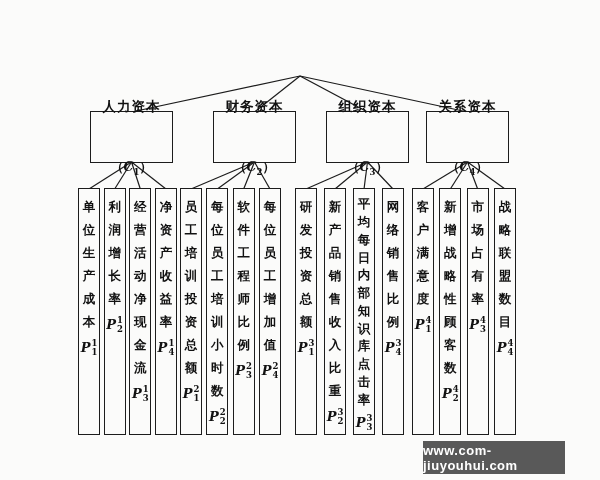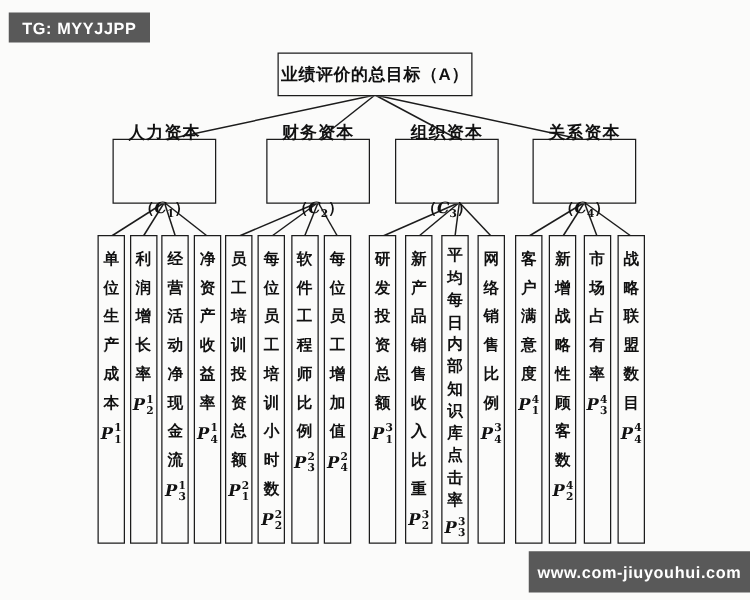--- a/index.html
+++ b/index.html
@@ -16,21 +16,21 @@
   }
   #connectors{
     position:absolute;left:0;top:0;width:600px;height:480px;z-index:1;
   }
   .wm{
     position:absolute;background:var(--wm-bg);color:var(--wm-text);
     font-weight:bold;display:flex;align-items:center;justify-content:center;
     z-index:5;letter-spacing:.5px;
   }
   #wm-tl{left:7px;top:10px;width:113px;height:24px;font-size:13px;}
-  #wm-br{left:423px;top:441px;width:177px;height:33px;font-size:13px;}
+  #wm-br{left:423px;top:441px;width:142px;height:33px;font-size:13px;}
   .node{
     position:absolute;border:1.6px solid var(--line);background:var(--bg);
     z-index:2;display:flex;flex-direction:column;align-items:center;justify-content:center;
     color:#111;
   }
   #root-box{
     left:222px;top:42px;width:156px;height:35px;
     font-size:13.5px;font-weight:bold;letter-spacing:.5px;white-space:nowrap;
   }
   .cbox{width:83px;height:52px;top:111px;gap:2px;}
@@ -82,27 +82,21 @@
       <line x1="367.5" y1="162" x2="335" y2="189" stroke="#1c1c1c" stroke-width="1.2"></line>
       <line x1="367.5" y1="162" x2="364" y2="189" stroke="#1c1c1c" stroke-width="1.2"></line>
       <line x1="367.5" y1="162" x2="393" y2="189" stroke="#1c1c1c" stroke-width="1.2"></line>
       <line x1="300" y1="76" x2="467.5" y2="112" stroke="#1c1c1c" stroke-width="1.2"></line>
       <line x1="467.5" y1="162" x2="423" y2="189" stroke="#1c1c1c" stroke-width="1.2"></line>
       <line x1="467.5" y1="162" x2="450.328125" y2="189" stroke="#1c1c1c" stroke-width="1.2"></line>
       <line x1="467.5" y1="162" x2="477.65625" y2="189" stroke="#1c1c1c" stroke-width="1.2"></line>
       <line x1="467.5" y1="162" x2="504.984375" y2="189" stroke="#1c1c1c" stroke-width="1.2"></line>
     </svg>
 
-  <div id="wm-tl" class="wm">
-    <span>TG: MYYJJPP</span>
-  </div>
-
-  <div id="root-box" class="node">
-    <span>业绩评价的总目标（A）</span>
-  </div>
+
 
   <div id="wm-br" class="wm">
     <span>www.com-jiuyouhui.com</span>
   </div>
 <div class="node cbox" style="left: 90px;">
       <div class="cbox-name">人力资本</div>
       <div class="cbox-code">（<span class="math-letter">C</span><sub>1</sub>）</div>
     </div>
     <div class="leaf-group" style="left: 78px; width: 99px;">
       <div class="leaf">
@@ -233,21 +227,21 @@
         <div class="ch" style="height: 23px;">值</div>
         <div class="leaf-p">
           <span class="p-letter">P</span>
           <span class="p-stack">
             <span>2</span>
             <span>4</span>
           </span>
         </div>
       </div>
     </div>
-    <div class="node cbox" style="left: 316px;">
+    <div class="node cbox" style="left: 326px;">
       <div class="cbox-name">组织资本</div>
       <div class="cbox-code">（<span class="math-letter">C</span><sub>3</sub>）</div>
     </div>
     <div class="leaf-group" style="left: 295px; width: 109px;">
       <div class="leaf">
         <div class="ch" style="height: 23px;">研</div>
         <div class="ch" style="height: 23px;">发</div>
         <div class="ch" style="height: 23px;">投</div>
         <div class="ch" style="height: 23px;">资</div>
         <div class="ch" style="height: 23px;">总</div>

